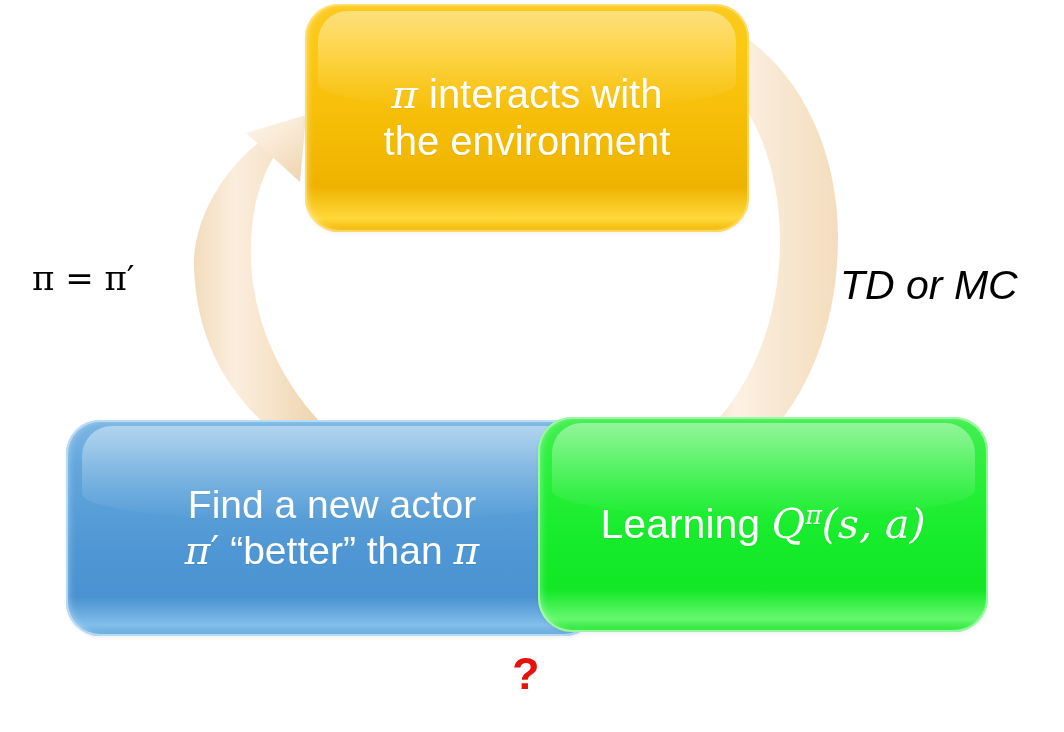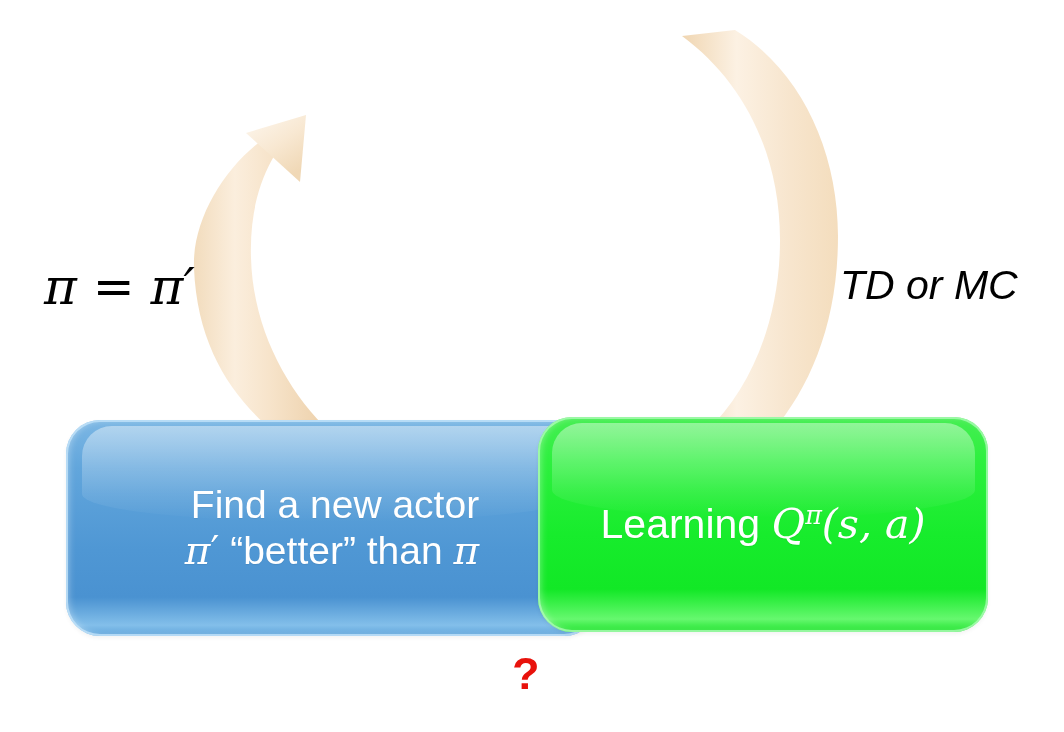--- a/index.html
+++ b/index.html
@@ -86,21 +86,20 @@
   
   #node-improve {
     left: 66px;
     top: 420px;
     width: 532px;
     height: 216px;
     background: linear-gradient(to bottom, #7cb7e4 0%, #62a6dc 22%, #4f97d4 60%, #4a92d1 82%, #83bfea 95%, #5ea3da 100%);
     box-shadow: inset 0 0 0 2px rgba(190,225,248,0.85),
                 inset 3px 0 7px rgba(255,255,255,0.35),
                 0 2px 4px rgba(0,0,0,0.05);
-    text-align: right;
   }
   #node-improve .label { font-size: 39px; }
 
   
   #node-learn {
     left: 538px;
     top: 417px;
     width: 450px;
     height: 215px;
     background: linear-gradient(to bottom, #45ee52 0%, #2ef03f 20%, #17ec2c 55%, #12e826 80%, #66f86f 94%, #1ee32c 100%);
@@ -124,25 +123,24 @@
   }
 
   
   .free-label {
     position: absolute;
     color: #000000;
     z-index: 4;
     white-space: nowrap;
   }
   #label-pi-equals {
-    left: 44px;
+    left: 32px;
     top: 258px;
-    font-size: 50px;
+    font-size: 34px;
     font-family: "DejaVu Serif", "Liberation Serif", serif;
-    font-style: italic;
   }
   #label-td-mc {
     left: 840px;
     top: 262px;
     font-size: 41px;
     font-style: italic;
   }
   #label-question {
     left: 512px;
     top: 648px;
@@ -195,20 +193,26 @@
                C 197,345 231,396 274,432 Z" fill="url(#arcGradLeft)"></path>
 
       <path d="M 246,133
                L 306,115
                L 300,182 Z" fill="url(#headGrad)"></path>
     </g>
   </svg>
 
   <div class="connector" id="connector-blue-green"></div>
 
+  <div class="node" id="node-interact">
+    <span class="label">
+      <span class="math">π</span><span> interacts with</span><br>
+      <span>the environment</span>
+    </span>
+  </div>
 
   <div class="node" id="node-improve">
     <span class="label">
       <span>Find a new actor</span><br>
       <span class="math"><span>π</span><span class="prime">′</span></span><span> “better” than </span><span class="math">π</span>
     </span>
   </div>
 
   <div class="node" id="node-learn">
     <span class="label">

